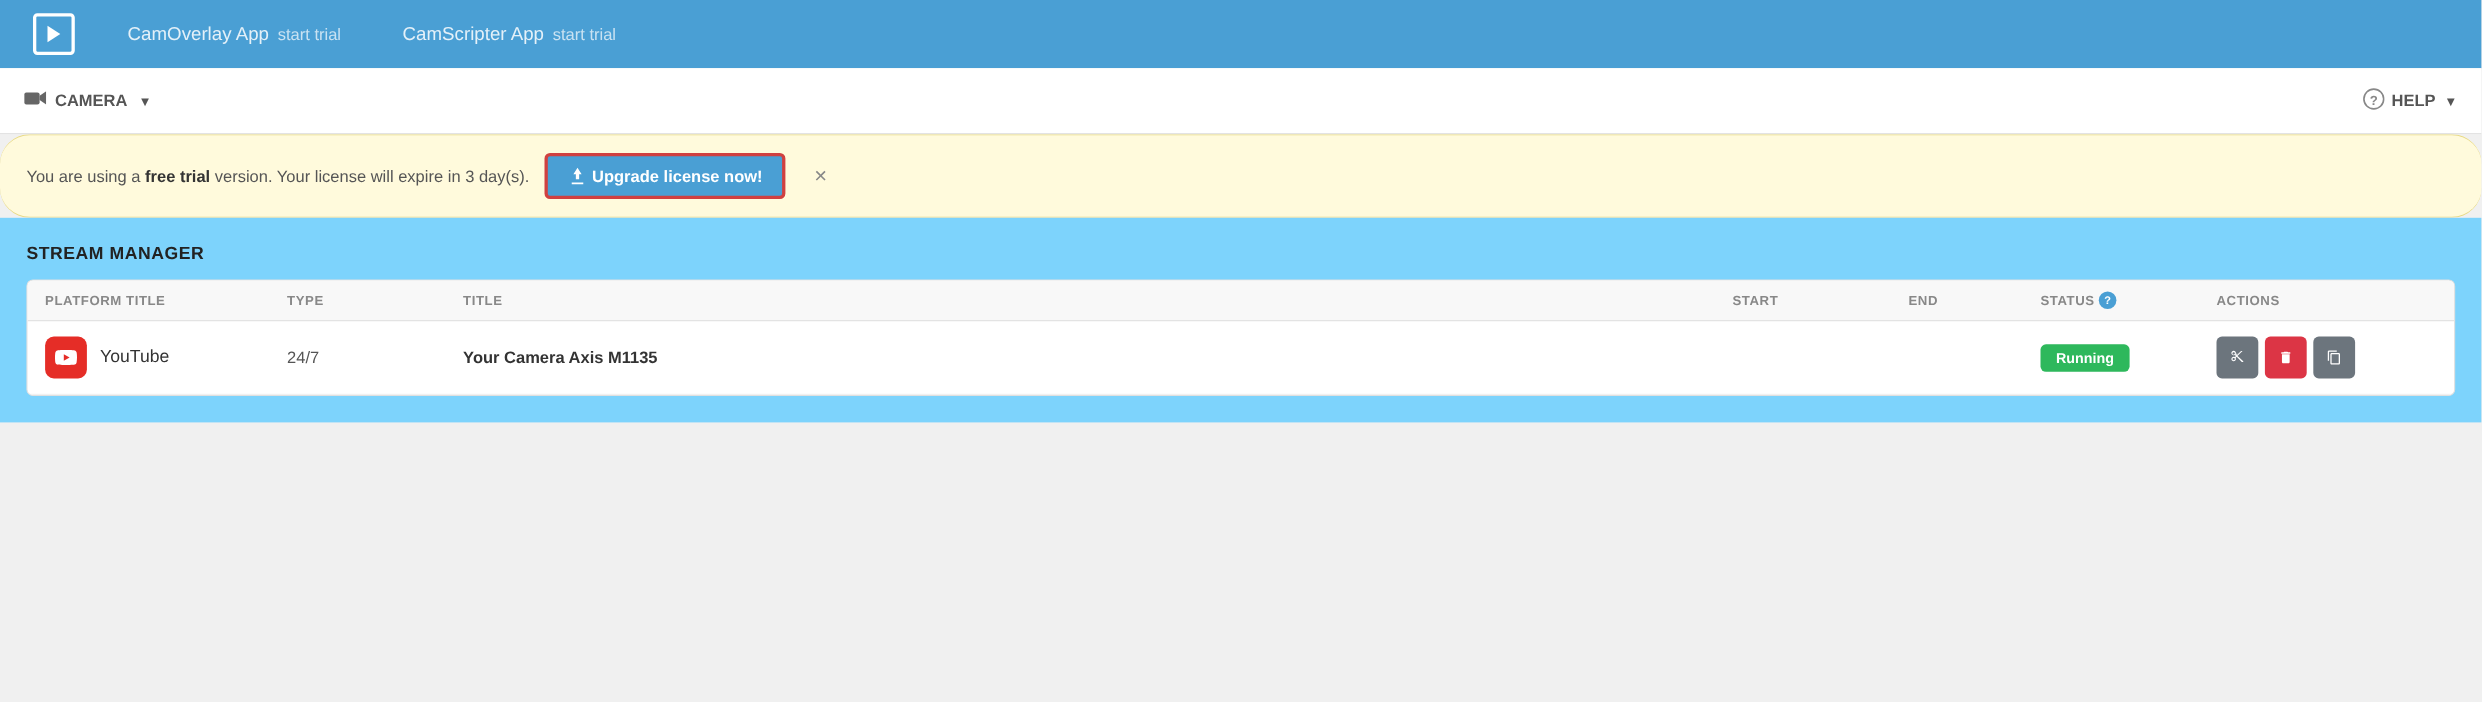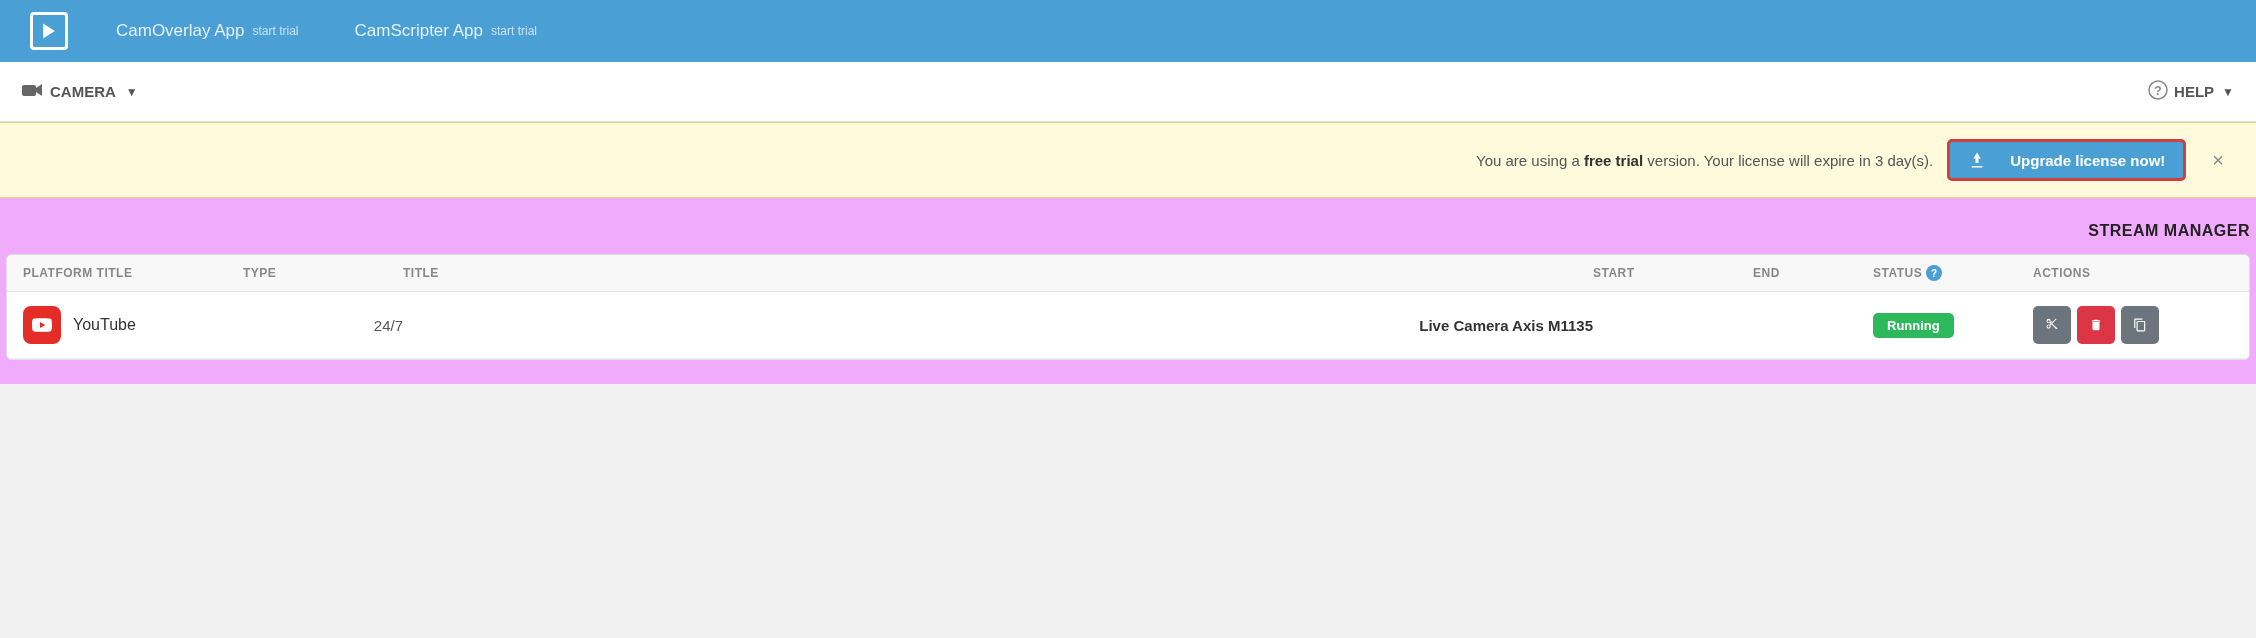--- a/index.html
+++ b/index.html
@@ -55,21 +55,21 @@
     }
     .tab .badge {
       background: #4a9fd4;
       color: white;
       font-size: 11px;
       padding: 2px 7px;
       border-radius: 10px;
       font-weight: 600;
     }
     .tab .start-trial {
-      font-size: 12px;
+      font-size: 15px;
       color: rgba(255,255,255,0.7);
       font-weight: 400;
     }
 
     
     .secondary-nav {
       background: white;
       height: 60px;
       display: flex;
       align-items: center;
@@ -102,56 +102,56 @@
 
     
     .banner {
       background: #fffadc;
       border-top: 1px solid #e8d980;
       border-bottom: 1px solid #e8d980;
       padding: 16px 24px;
       display: flex;
       align-items: center;
       gap: 18px;
-      justify-content: flex-end;
+      justify-content: flex-start;
+      border-radius: 27px;
     }
     .banner-text {
       font-size: 15px;
       color: #555;
     }
     .banner-text b { color: #333; }
     .banner-left { display: flex; align-items: center; gap: 14px; }
     .upgrade-btn {
       background: #4a9fd4;
       color: white;
       border: 3px solid #d04040;
       border-radius: 5px;
       padding: 9px 18px;
       font-size: 15px;
       font-weight: 600;
       cursor: pointer;
       display: flex;
       align-items: center;
-      gap: 24px;
+      gap: 4px;
       white-space: nowrap;
     }
     .close-btn {
       background: none;
       border: none;
       font-size: 20px;
       color: #888;
       cursor: pointer;
       padding: 0 8px;
     }
 
     
     .main-content {
-      background: #f0abfc;
-      padding: 24px 6px;
-      text-align: right;
+      background: #7dd3fc;
+      padding: 24px 24px;
     }
     .section-title {
       font-size: 16px;
       font-weight: 700;
       color: #222;
       letter-spacing: 0.5px;
       margin-bottom: 14px;
     }
 
     
@@ -353,21 +353,21 @@
           <svg width="20" height="14" viewBox="0 0 20 14">
               <path d="M19.6 2.2C19.4 1.4 18.8 0.8 18 0.6 16.4 0.2 10 0.2 10 0.2s-6.4 0-8 0.4C1.2 0.8 0.6 1.4 0.4 2.2 0 3.8 0 7 0 7s0 3.2 0.4 4.8C0.6 12.6 1.2 13.2 2 13.4 3.6 13.8 10 13.8 10 13.8s6.4 0 8-0.4c0.8-0.2 1.4-0.8 1.6-1.6C20 10.2 20 7 20 7s0-3.2-0.4-4.8zM8 10V4l5.3 3L8 10z" fill="white"></path>
             </svg>
         </div>
         <span>YouTube</span>
       </div>
       <div class="type-cell">
         <span>24/7</span>
       </div>
       <div class="title-cell">
-        <span>Live Camera Axis M1135</span>
+        <span>Your Camera Axis M1135</span>
       </div>
       <div class="start-cell">
         <span></span>
       </div>
       <div class="end-cell">
         <span></span>
       </div>
       <div class="status-cell">
         <span class="running-badge">Running</span>
       </div>

